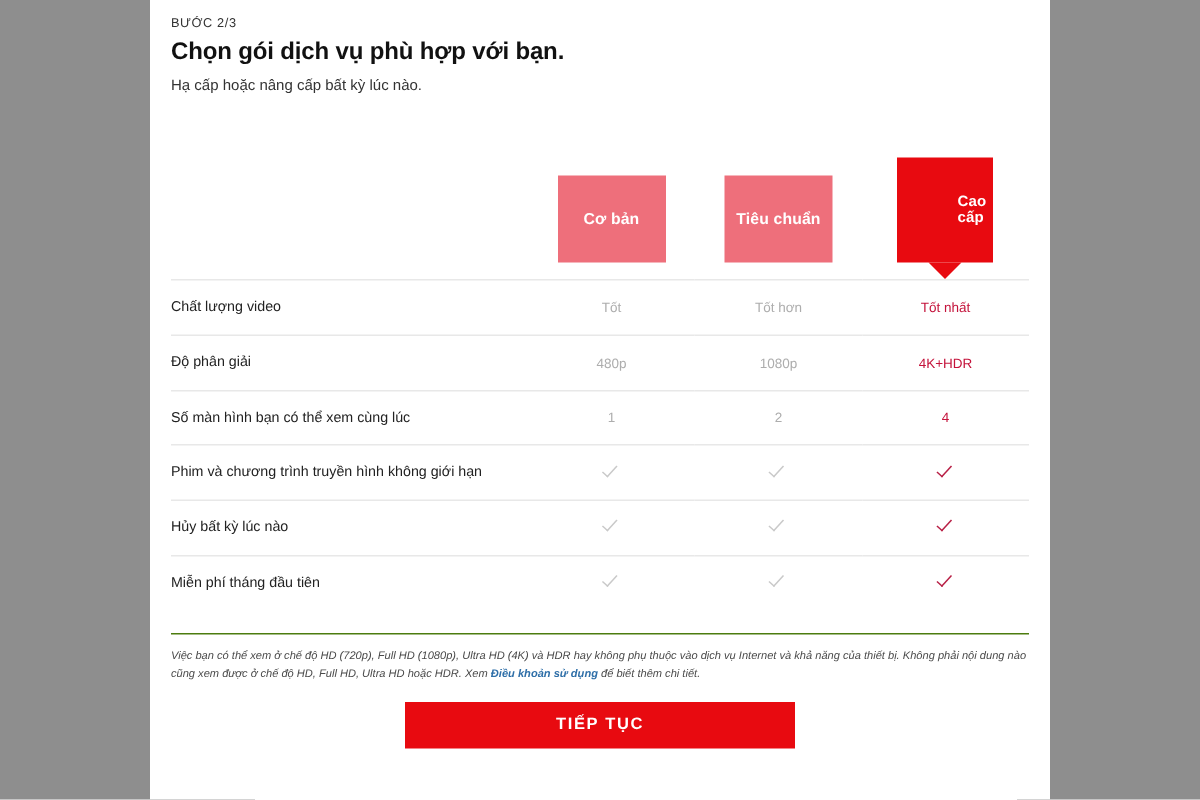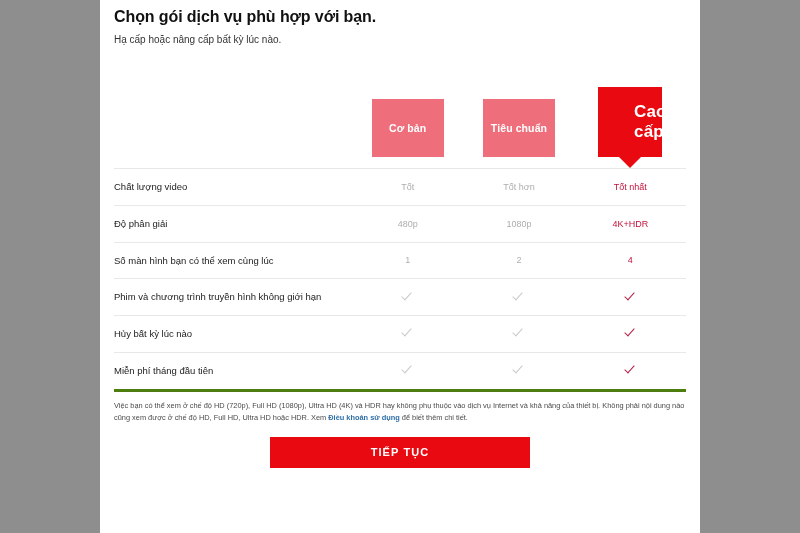--- a/index.html
+++ b/index.html
@@ -88,21 +88,21 @@
   }
 
   .plan-box.standard-tier {
     background: #ee6f7b;
   }
 
   .plan-box.premium-tier {
     background: #e80a10;
     width: 64px;
     height: 70px;
-    font-size: 17px;
+    font-size: 10px;
     padding-left: 40px;
   }
 
   .plan-box.premium-tier::after {
     content: "";
     position: absolute;
     bottom: -11px;
     left: 50%;
     transform: translateX(-50%);
     width: 0;
@@ -170,23 +170,24 @@
     border-bottom-color: #b81f45;
     border-right-width: 1.4px;
     border-bottom-width: 1.4px;
   }
 
   
   .disclaimer {
     font-size: 7.4px;
     color: #4a4a4a;
     line-height: 1.62;
-    border-top: 3px solid #4d7c0f;
+    border-top: 1px solid #4d7c0f;
     padding-top: 8px;
-    margin-top: 0;
+    margin-top: 15px;
+    font-style: italic;
   }
 
   .disclaimer a {
     color: #2f6fa8;
     text-decoration: none;
     font-weight: bold;
   }
 
   .cta-wrap {
     display: flex;
@@ -206,20 +207,21 @@
     letter-spacing: 1.1px;
     cursor: pointer;
   }
 </style>
 </head>
 <body>
 
 <div class="page">
   <div class="card">
 
+    <div class="step-label">BƯỚC 2/3</div>
     <h1 class="title">Chọn gói dịch vụ phù hợp với bạn.</h1>
     <div class="subtitle">Hạ cấp hoặc nâng cấp bất kỳ lúc nào.</div>
 
     <div class="plans-header" id="plans-header">
         <div class="plan-slot">
           <div class="plan-box standard-tier">
             <span>Cơ bản</span>
           </div>
         </div>
         <div class="plan-slot">

